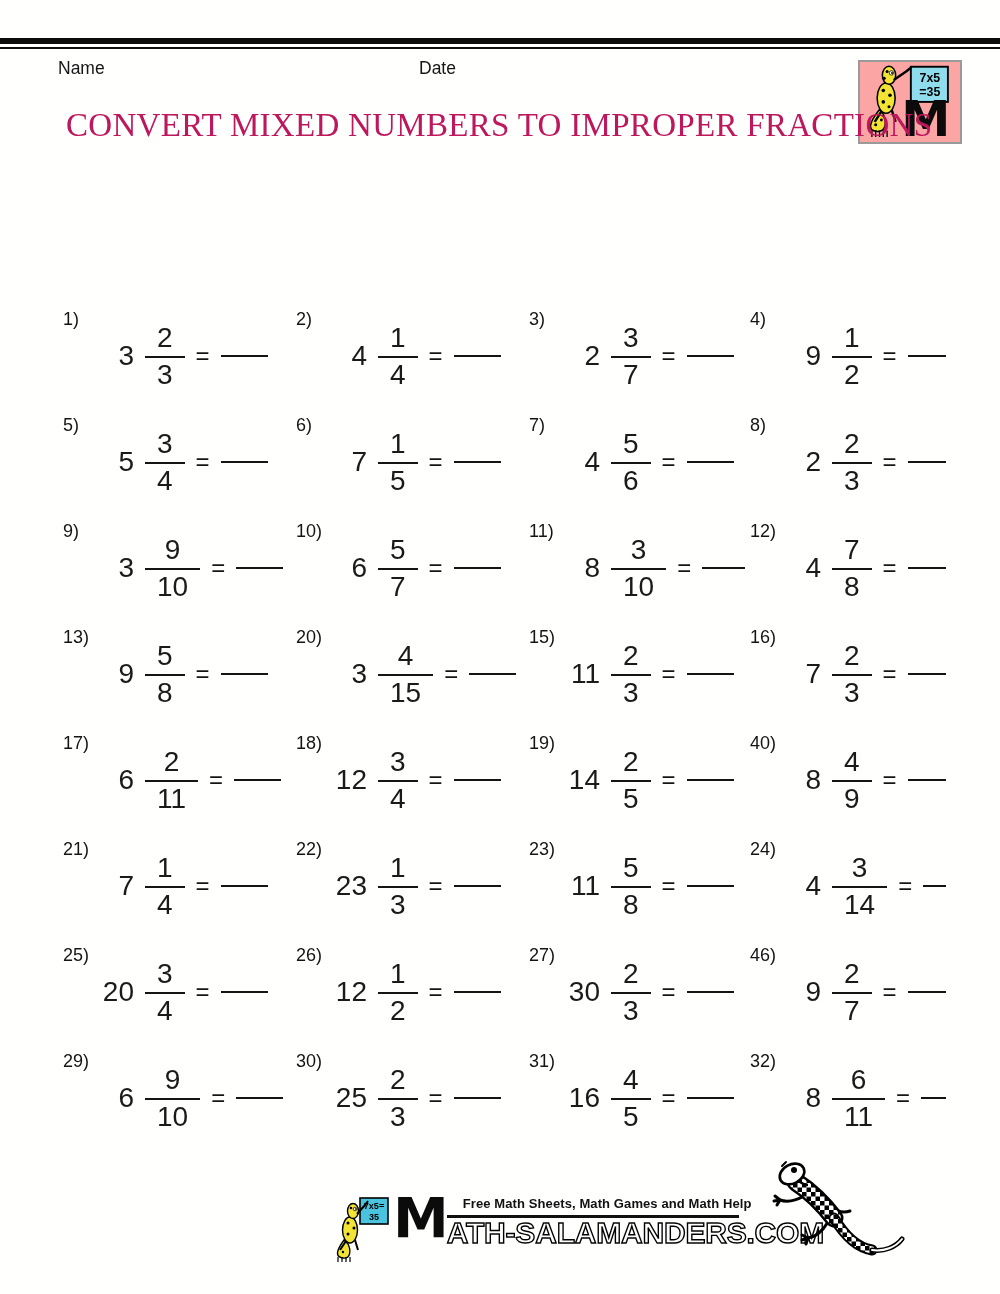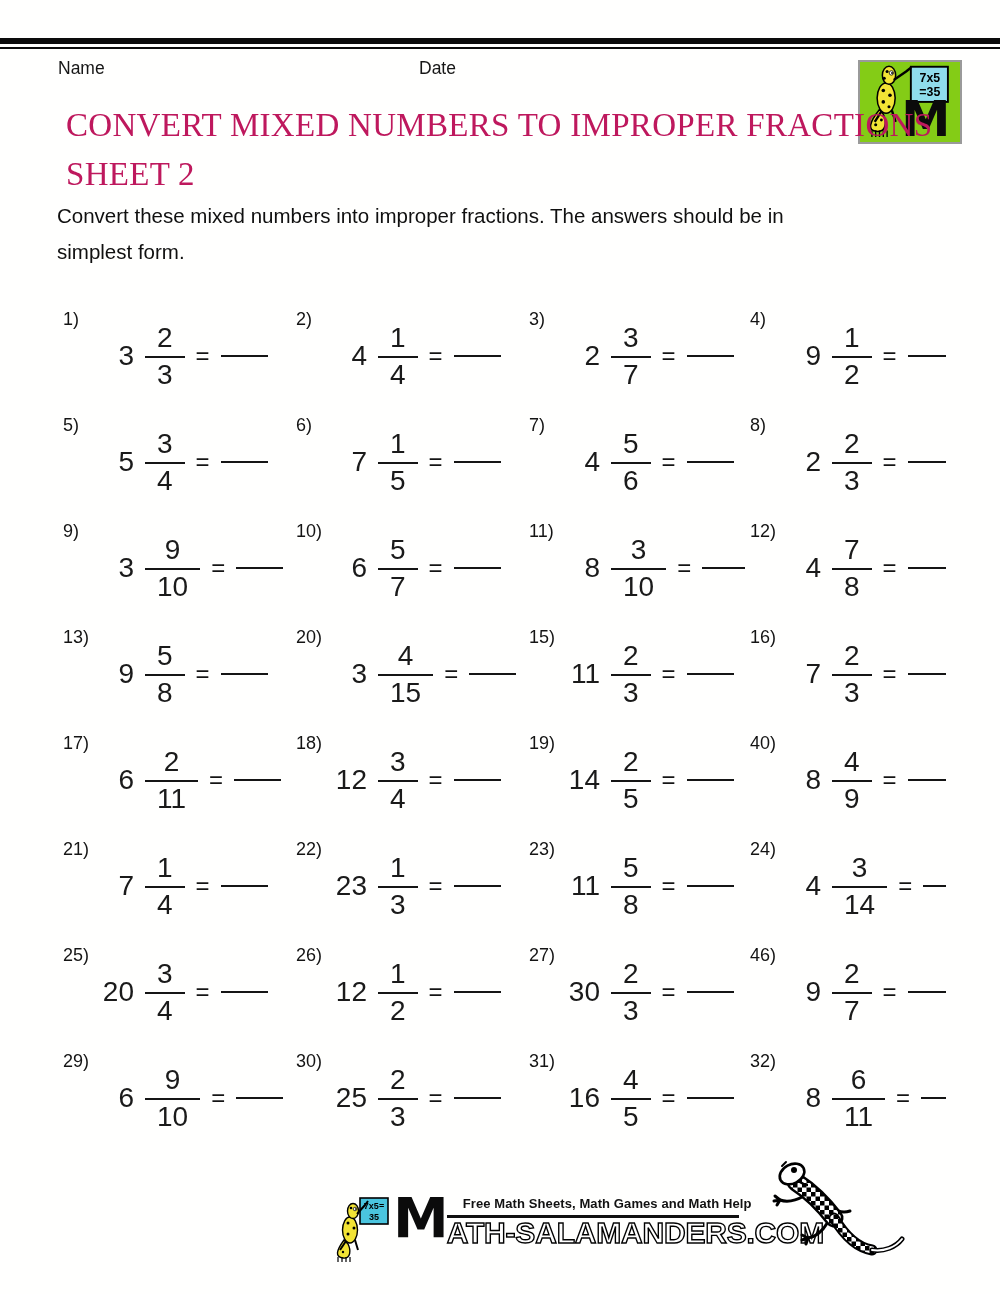--- a/index.html
+++ b/index.html
@@ -13,21 +13,21 @@
     position:absolute; top:38px; left:0; width:1000px; height:3px;
     border-top:6px solid #0c0c0c; border-bottom:2px solid #0c0c0c;
     box-sizing:content-box;
   }
   .namedate { position:absolute; top:58px; font-size:17.5px; color:#161616; }
   .name-label { left:58px; }
   .date-label { left:419px; }
 
   .logobox {
     position:absolute; left:858px; top:60px; width:100px; height:80px;
-    border:2px solid #9a9a9a; background:#84cc16;
+    border:2px solid #9a9a9a; background:#fca5a5;
   }
 
   .title {
     position:absolute; left:66px; top:101px; width:840px;
     font-family:"Liberation Serif", serif;
     font-size:33px; line-height:49px; color:#be185d; letter-spacing:0.3px;
     white-space:nowrap;
   }
   .instructions {
     position:absolute; left:57px; top:198px;
@@ -109,27 +109,22 @@
           <circle cx="22" cy="61" r="1.5"></circle>
       </g>
       <circle cx="32.5" cy="11.5" r="2.3" fill="#fff" stroke="#000" stroke-width="0.8"></circle>
       <circle cx="33.2" cy="11.5" r="1" fill="#000"></circle>
       <path d="M12,72 v7 M16,72 v7 M20,72 v7 M24,72 v7 M28,72 v7" stroke="#000" stroke-width="1.4"></path>
     </svg>
   </div>
 
   <div class="title">
     <div>CONVERT MIXED NUMBERS TO IMPROPER FRACTIONS</div>
-    <div>SHEET 2</div>
   </div>
 
-  <div class="instructions">
-    <div>Convert these mixed numbers into improper fractions. The answers should be in</div>
-    <div>simplest form.</div>
-  </div>
 
   <div class="grid">
     <div class="cell">
       <span class="plabel">1)</span>
       <div class="eq">
         <span class="whole">3</span>
         <span class="frac">
           <span class="num">2</span>
           <span class="den">3</span>
         </span>

